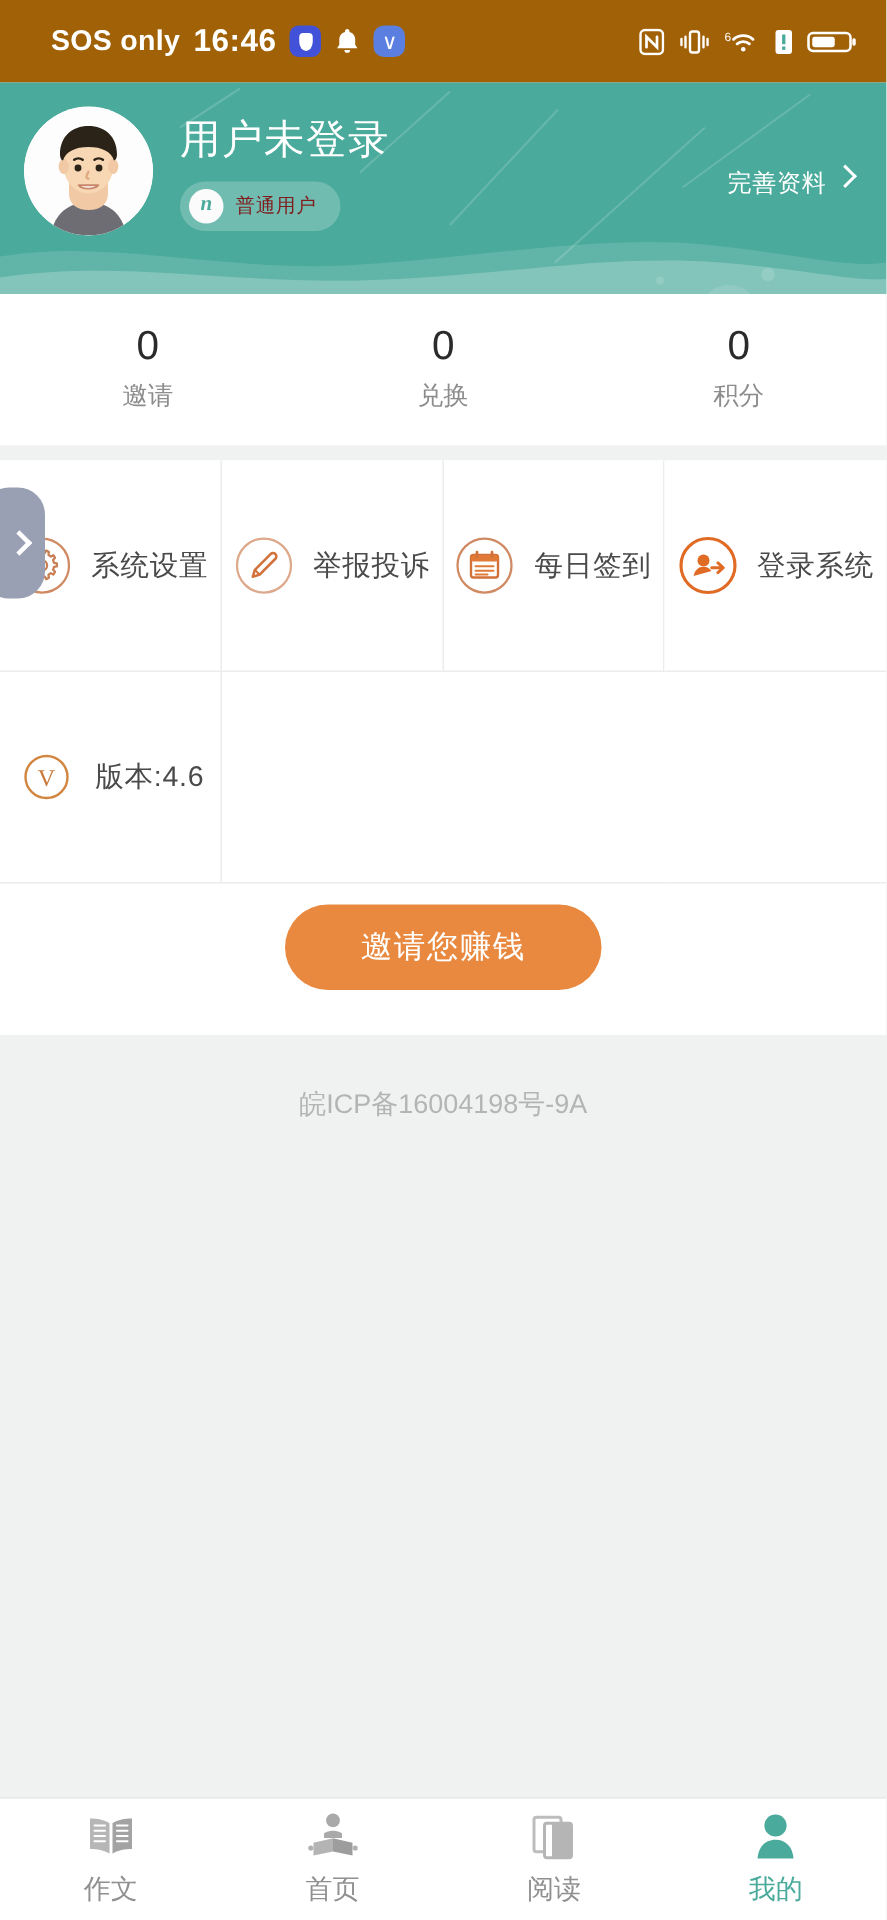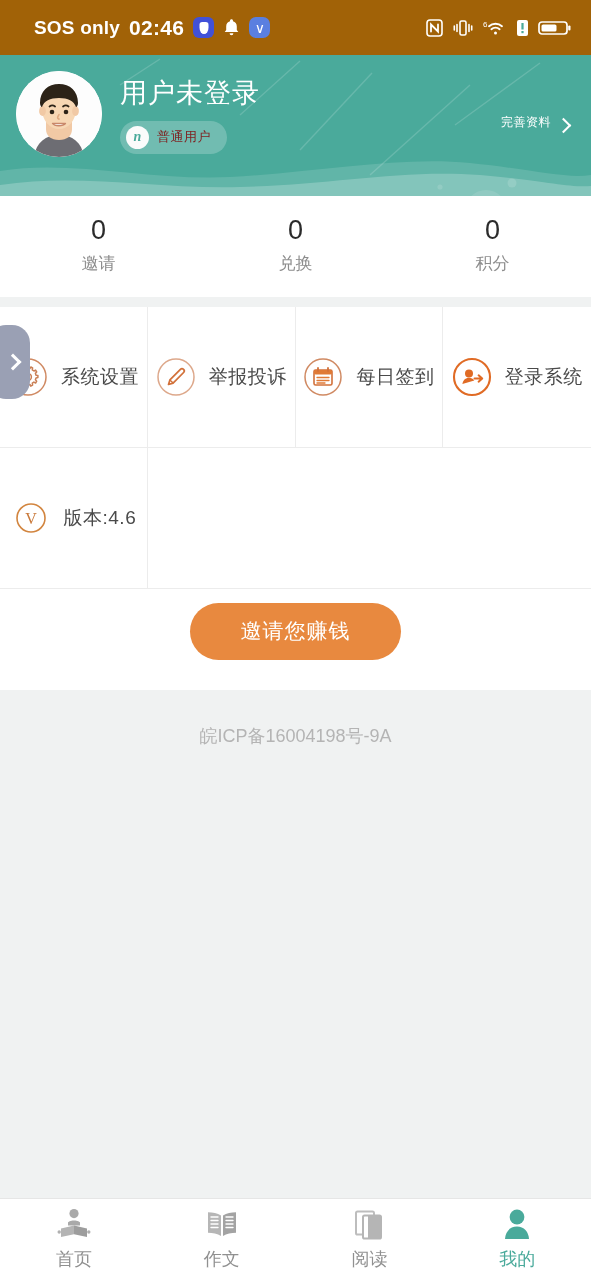--- a/index.html
+++ b/index.html
@@ -75,22 +75,22 @@
   }
   .badge-dot {
     width: 23px; height: 23px; border-radius: 50%;
     background: #fbfbfb; color: #4aaa9b;
     font-size: 14px; font-style: italic; font-weight: 700;
     display: flex; align-items: center; justify-content: center;
     font-family: "Liberation Serif", serif;
   }
   .badge-text { color: #7f1d1d; font-size: 13px; letter-spacing: .5px; }
   .hdr-link {
-    margin-left: auto; display: flex; align-items: flex-end; gap: 7px;
-    color: #ffffff; font-size: 12px; letter-spacing: .5px;
+    margin-left: auto; display: flex; align-items: flex-start; gap: 7px;
+    color: #ffffff; font-size: 16px; letter-spacing: .5px;
     align-self: center; padding-top: 16px;
   }
   .chev-r {
     width: 11px; height: 11px;
     border-right: 2.4px solid #fff; border-top: 2.4px solid #fff;
     transform: rotate(45deg);
   }
 
   
   .stats {
@@ -162,21 +162,21 @@
   .tab.active .tab-lbl { color: #4aaa9b; }
 </style>
 </head>
 <body>
 
 <div id="app">
 
   <div class="statusbar">
     <div class="sb-left">
       <span class="sb-carrier">SOS only</span>
-      <span class="sb-time">02:46</span>
+      <span class="sb-time">16:46</span>
       <span class="ico-shield"></span>
       <svg class="sb-ico" width="17" height="19" viewBox="0 0 17 19">
         <path d="M8.5 1.3c-.9 0-1.5.7-1.5 1.5v.5C4.7 3.9 3.2 5.9 3.2 8.4v3.5l-1.5 2.2h13.6l-1.5-2.2V8.4c0-2.5-1.5-4.5-3.8-5.1v-.5c0-.8-.6-1.5-1.5-1.5z" fill="#fff"></path>
         <path d="M6.6 15.3a1.9 1.9 0 0 0 3.8 0z" fill="#fff"></path>
       </svg>
       <span class="ico-vsquare"></span>
     </div>
     <div class="sb-right">
       <svg class="sb-ico" width="17" height="18" viewBox="0 0 17 18">
         <rect x="1" y="1" width="15" height="16" rx="3" fill="none" stroke="#fff" stroke-width="1.6"></rect>
@@ -334,42 +334,42 @@
   <div class="ctawrap">
     <button class="cta">邀请您赚钱</button>
   </div>
 
   <div class="icp">皖ICP备16004198号-9A</div>
 
   <div class="tabbar">
 
     <div class="tab">
       <svg class="tab-ico" viewBox="0 0 36 34">
+        <path d="M17 7.5C13.6 5.2 8.5 4.3 4 4.3v20.4c4.5 0 9.6.9 13 3.2z" fill="#b6b6b6"></path>
+        <path d="M19 7.5c3.4-2.3 8.5-3.2 13-3.2v20.4c-4.5 0-9.6.9-13 3.2z" fill="#a3a3a3"></path>
+        <path d="M7 9h7M7 12.5h7M7 16h7M7 19.5h7" stroke="#ffffff" stroke-width="1.4" stroke-linecap="round"></path>
+        <path d="M22 9h7M22 12.5h7M22 16h7M22 19.5h7" stroke="#ffffff" stroke-width="1.4" stroke-linecap="round"></path>
+      </svg>
+      <div class="tab-lbl">作文</div>
+    </div>
+
+    <div class="tab">
+      <svg class="tab-ico" viewBox="0 0 36 34">
         <circle cx="18" cy="5.6" r="4.6" fill="#a9a9a9"></circle>
         <path d="M18 12.5c-3.6 0-6 1.7-6 1.7v3.2h12v-3.2s-2.4-1.7-6-1.7z" fill="#a9a9a9"></path>
         <path d="M18 17.5 5 20.5v8.5l13-2.7z" fill="#b4b4b4"></path>
         <path d="M18 17.5 31 20.5v8.5l-13-2.7z" fill="#9d9d9d"></path>
         <circle cx="3.2" cy="24" r="1.7" fill="#b0b0b0"></circle>
         <circle cx="32.8" cy="24" r="1.7" fill="#b0b0b0"></circle>
       </svg>
       <div class="tab-lbl">首页</div>
     </div>
 
     <div class="tab">
       <svg class="tab-ico" viewBox="0 0 36 34">
-        <path d="M17 7.5C13.6 5.2 8.5 4.3 4 4.3v20.4c4.5 0 9.6.9 13 3.2z" fill="#b6b6b6"></path>
-        <path d="M19 7.5c3.4-2.3 8.5-3.2 13-3.2v20.4c-4.5 0-9.6.9-13 3.2z" fill="#a3a3a3"></path>
-        <path d="M7 9h7M7 12.5h7M7 16h7M7 19.5h7" stroke="#ffffff" stroke-width="1.4" stroke-linecap="round"></path>
-        <path d="M22 9h7M22 12.5h7M22 16h7M22 19.5h7" stroke="#ffffff" stroke-width="1.4" stroke-linecap="round"></path>
-      </svg>
-      <div class="tab-lbl">作文</div>
-    </div>
-
-    <div class="tab">
-      <svg class="tab-ico" viewBox="0 0 36 34">
         <rect x="5" y="3.5" width="18" height="23" rx="1.6" fill="none" stroke="#bdbdbd" stroke-width="2"></rect>
         <rect x="12" y="7.5" width="18" height="23" rx="1.6" fill="#b5b5b5"></rect>
         <rect x="12" y="7.5" width="5" height="23" fill="#ffffff"></rect>
         <rect x="12" y="7.5" width="18" height="23" rx="1.6" fill="none" stroke="#b5b5b5" stroke-width="2"></rect>
       </svg>
       <div class="tab-lbl">阅读</div>
     </div>
 
     <div class="tab active">
       <svg class="tab-ico" viewBox="0 0 36 34">

